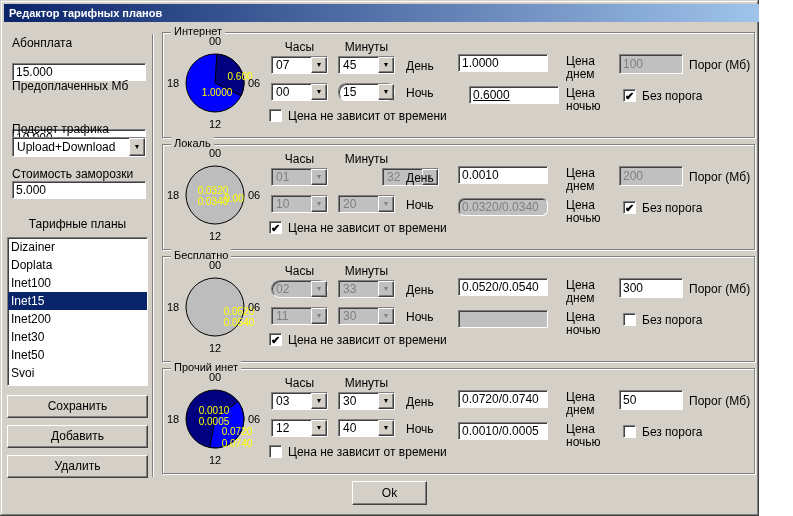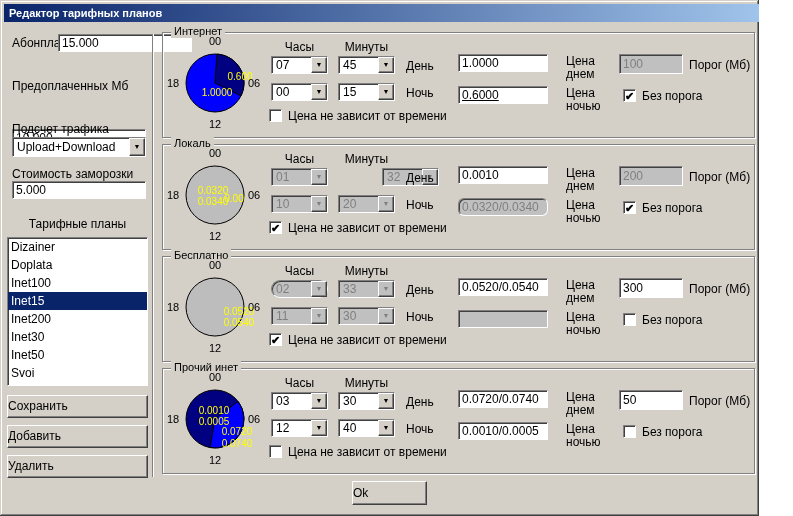--- a/index.html
+++ b/index.html
@@ -46,21 +46,21 @@
   }
   .checkbox .check{display:none;font-size:11px;line-height:11px;font-weight:bold;color:#000;position:relative;top:-1px;}
   .checkbox.checked .check{display:inline;}
   .listbox{position:absolute;left:7px;top:237px;width:141px;height:149px;background:#fff;
     border:1px solid;border-color:#808080 #fff #fff #808080;box-shadow:inset 1px 1px 0 #404040;overflow:hidden;}
   .list-item{height:18px;line-height:18px;padding-left:3px;font-size:12px;color:#000;white-space:nowrap;}
   .list-item.selected{background:var(--selection,#0a246a);color:#fff;}
   .btn{
     position:absolute;background:var(--face,#d4d0c8);
     border:1px solid;border-color:#fff #404040 #404040 #fff;box-shadow:inset -1px -1px 0 #808080;
-    font-family:"Liberation Sans",sans-serif;font-size:12px;color:#000;cursor:default;
+    font-family:"Liberation Sans",sans-serif;font-size:12px;text-align:center;color:#000;cursor:default;
   }
   .divider{position:absolute;left:152px;top:34px;width:1px;height:443px;background:#808080;box-shadow:1px 0 0 #fff;}
   .groupbox{
     position:absolute;left:162px;width:593px;height:106px;
     border:1px solid #808080;box-shadow:inset 1px 1px 0 #fff,1px 1px 0 #fff;padding-left:24px;
   }
   .groupbox .legend{position:absolute;top:-8px;left:8px;background:var(--face,#d4d0c8);padding:0 3px;font-size:11px;line-height:13px;}
   .pie-wrap{position:absolute;left:20px;top:18px;width:64px;height:64px;}
   .pie-anno{position:absolute;transform:translate(-50%,-50%);font-size:10px;color:var(--pie-label,#ffff00);white-space:nowrap;}
   .clock-lbl{position:absolute;font-size:11px;}
@@ -74,21 +74,21 @@
 </head>
 <body>
 
 <div class="window">
   <div class="titlebar">
     <span>Редактор тарифных планов</span>
     <div class="close-btn">×</div>
   </div>
 
   <div class="lbl" style="left:12px;top:36px;">Абонплата</div>
-  <input class="win-field" style="left: 12px; top: 34px; width: 134px; margin-left: 46px;" value="15.000">
+  <input class="win-field" style="left: 12px; top: 63px; width: 134px;" value="15.000">
   <div class="lbl" style="left:12px;top:79px;">Предоплаченных Мб</div>
   <input class="win-field" style="left: 12px; top: 93px; width: 134px; margin-top: 36px;" value="10.000">
   <div class="lbl" style="left:12px;top:122px;">Подсчет трафика</div>
   <div class="combo" style="left:12px;top:137px;width:134px;height:20px;">
     <span class="combo-value" style="top:2px;">Upload+Download</span>
     <div class="combo-btn" style="line-height:16px;">▼</div>
   </div>
   <div class="lbl" style="left:12px;top:167px;">Стоимость заморозки</div>
   <input class="win-field" style="left: 12px; top: 181px; width: 134px;" value="5.000">
 
@@ -136,35 +136,35 @@
     <div class="combo" style="left:175px;top:23px;width:57px;">
       <span class="combo-value">45</span>
           <div class="combo-btn">▼</div>
     </div>
     <div class="lbl" style="left:243px;top:26px;">День</div>
 
     <div class="combo" style="left:108px;top:50px;width:57px;">
       <span class="combo-value">00</span>
           <div class="combo-btn">▼</div>
     </div>
-    <div class="combo" style="left:175px;top:50px;width:57px;">
+    <div class="combo" style="left:175px;top:50px;width:57px;border-radius:8px;">
       <span class="combo-value">15</span>
           <div class="combo-btn">▼</div>
     </div>
     <div class="lbl" style="left:243px;top:53px;">Ночь</div>
 
     <div class="checkbox" style="left:106px;top:76px;"></div>
     <div class="lbl" style="left:125px;top:76px;">Цена не зависит от времени</div>
 
     <input class="win-field" style="left: 295px; top: 21px; width: 90px;" value="1.0000">
     <div class="lbl" style="left:403px;top:22px;line-height:13px;">
       <div>Цена</div>
           <div>днем</div>
     </div>
-    <input class="win-field" style="left: 295px; top: 53px; width: 90px; text-decoration: underline;" value="0.6000">
+    <input class="win-field" style="left: 306px; top: 53px; width: 90px; text-decoration: underline;" value="0.6000">
     <div class="lbl" style="left:403px;top:54px;line-height:13px;">
       <div>Цена</div>
           <div>ночью</div>
     </div>
 
     <input class="win-field" style="left: 456px; top: 21px; width: 64px; height: 20px;" disabled="" value="100">
     <div class="lbl" style="left:526px;top:25px;">Порог (Мб)</div>
     <div class="checkbox checked" style="left:460px;top:56px;"><span class="check">✔</span></div>
     <div class="lbl" style="left:479px;top:56px;">Без порога</div>
   </div>

